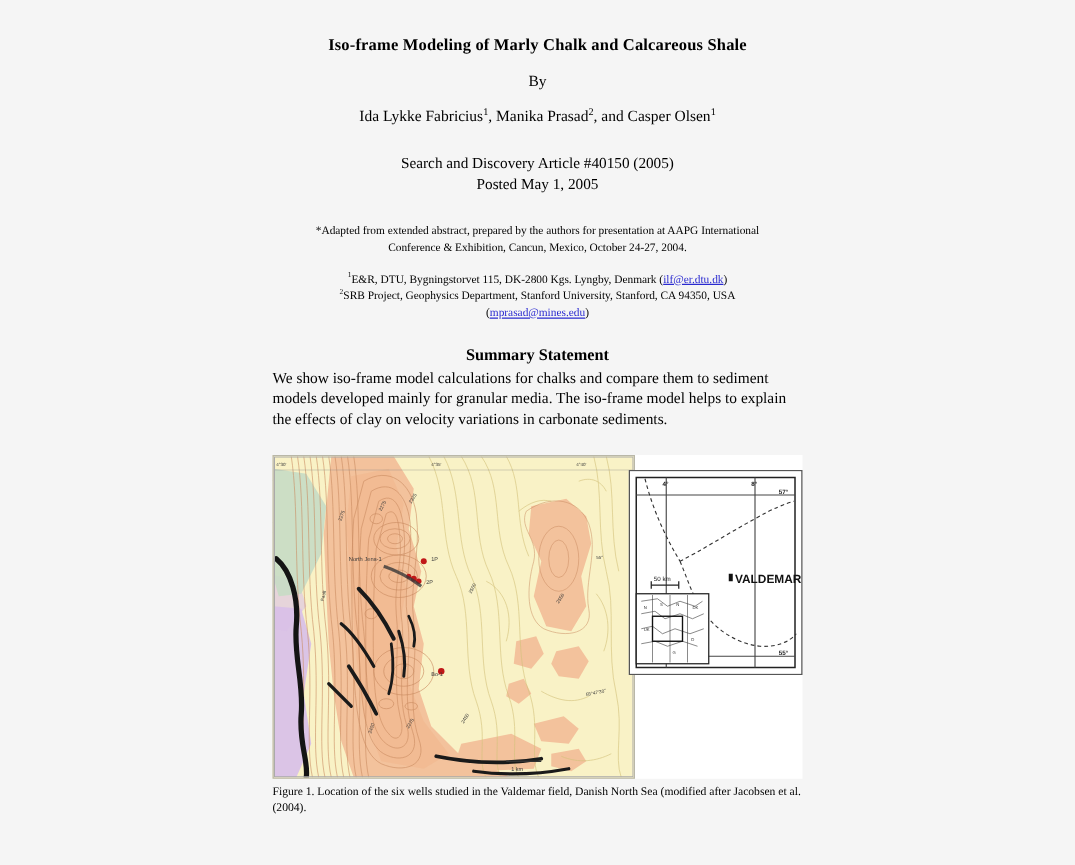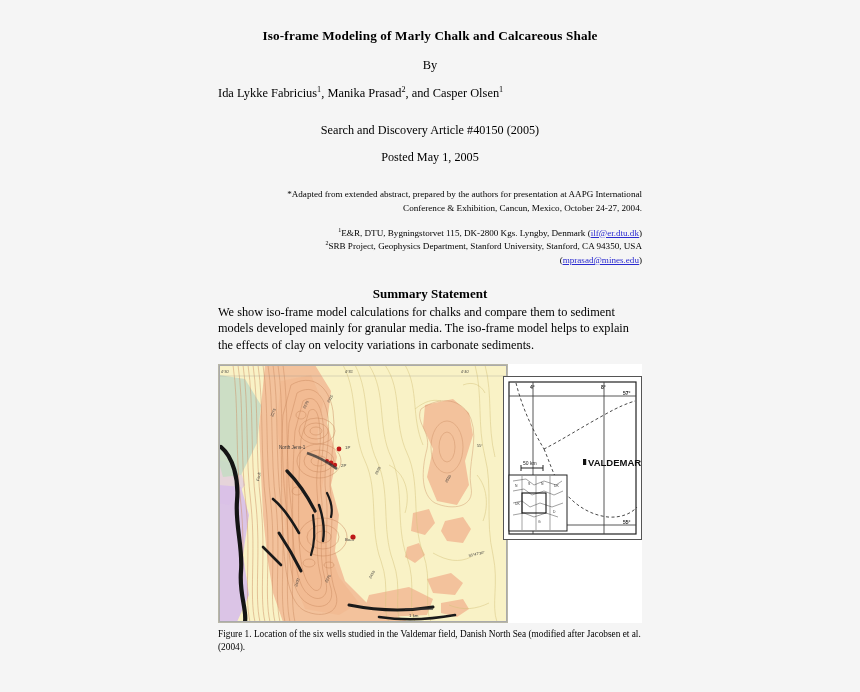--- a/index.html
+++ b/index.html
@@ -42,43 +42,44 @@
     margin: 0 0 1px 0;
   }
   .by-line {
     font-size: 12.4px;
     text-align: center;
     line-height: 1.3;
     margin: 12px;
   }
   .authors {
     font-size: 12.4px;
+    text-align: center;
     line-height: 1.35;
     margin: 0;
   }
   sup {
     font-size: 0.66em;
     vertical-align: super;
     line-height: 0;
   }
 
   .article-ref {
     margin-top: 21px;
     font-size: 12.2px;
     text-align: center;
     line-height: 1.35;
   }
-  .article-ref div { margin: 10px; }
+  .article-ref div { margin: 0; }
 
   
   .footnote-block {
     margin-top: 23px;
     font-size: 9.1px;
     line-height: 1.5;
-    text-align: right;
+    text-align: center;
   }
   .footnote-block .adapted {
     margin-bottom: 11px;
   }
   .aff-line { white-space: normal; }
   a.email {
     color: #2a2ad0;
     text-decoration: underline;
   }
 

